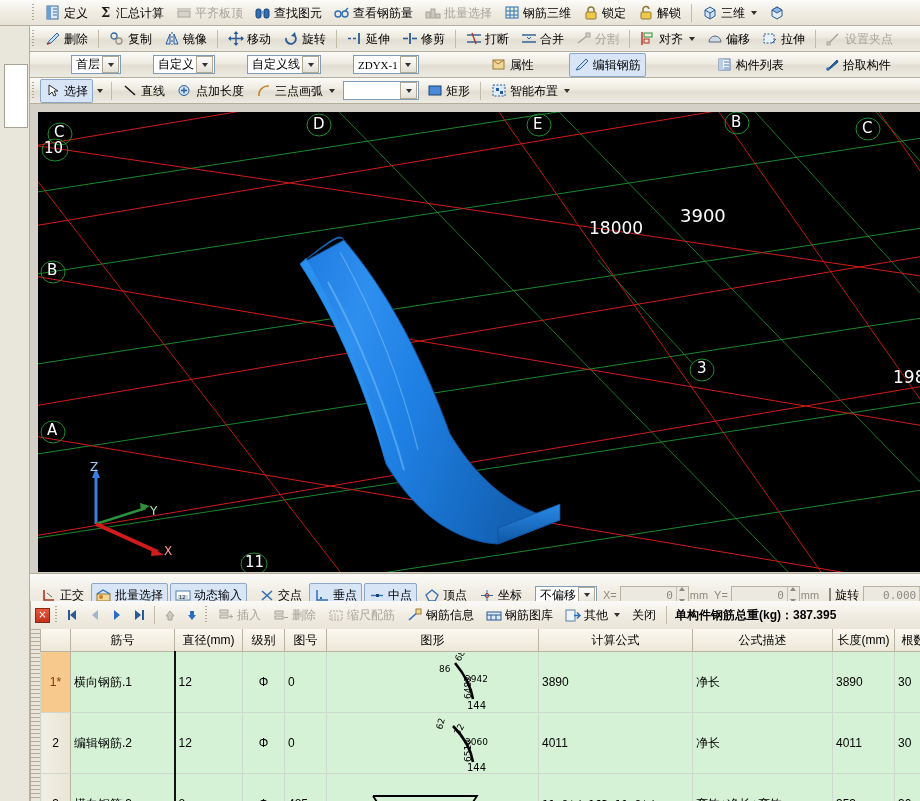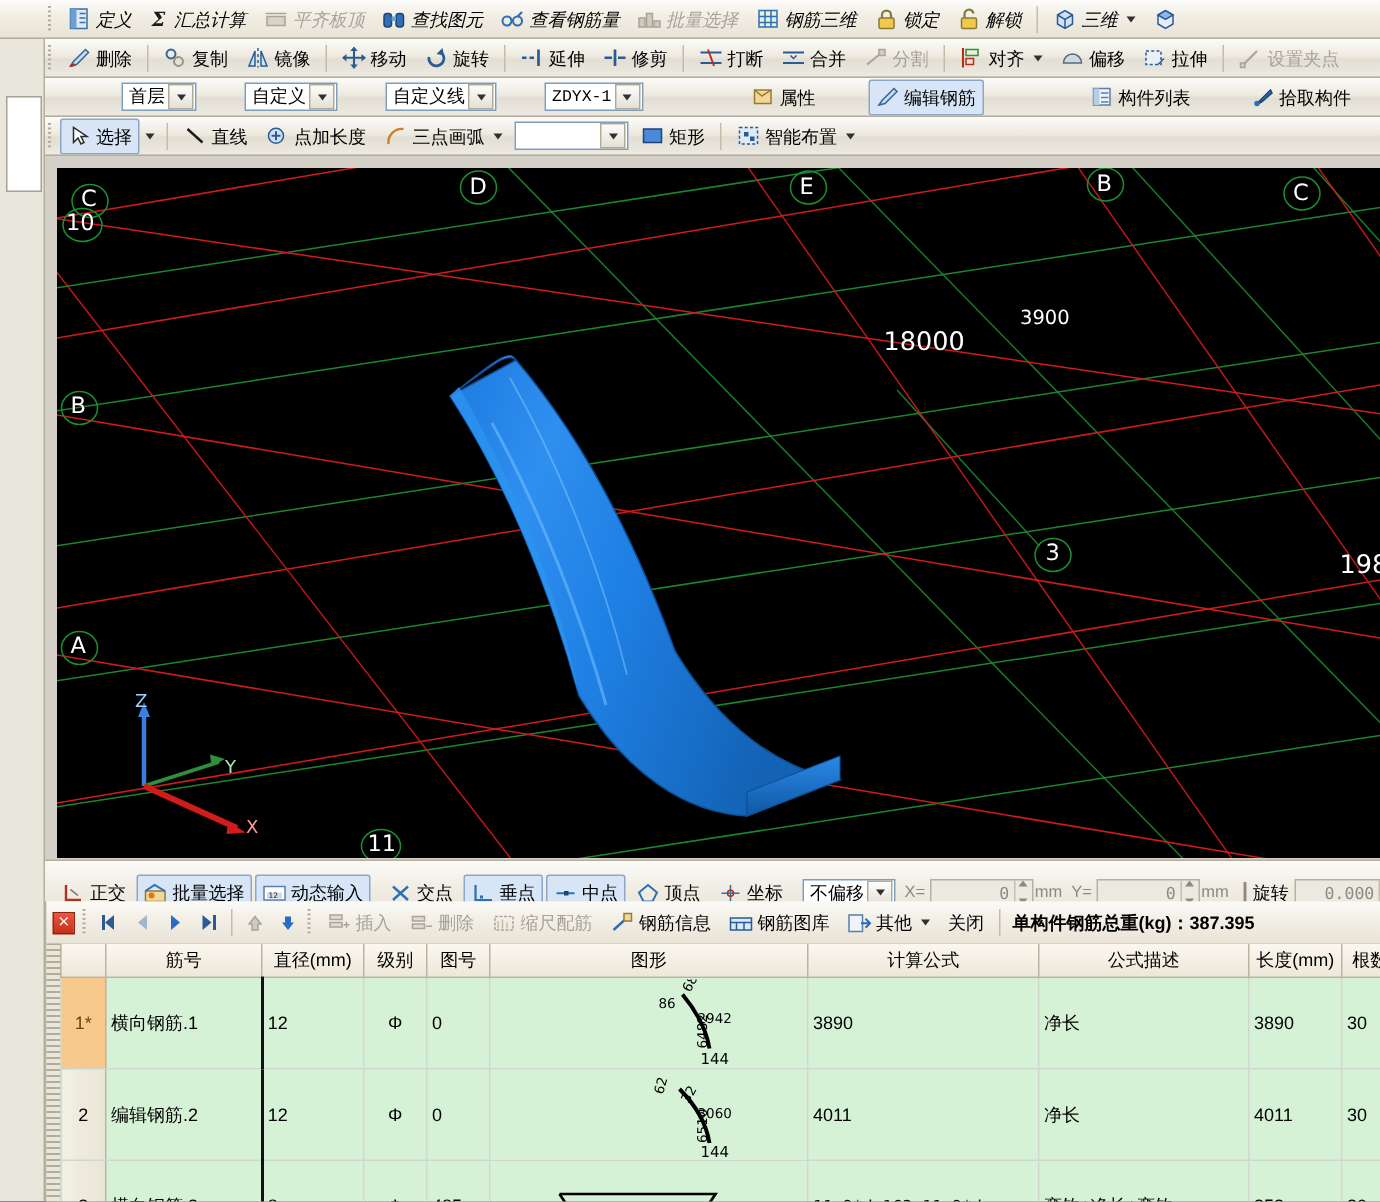--- a/index.html
+++ b/index.html
@@ -142,21 +142,21 @@
     position:absolute;left:0;top:28px;width:9px;height:173px;
     background:#e9e6dc;border-right:1px solid #c0b9a7;
     background-image:repeating-linear-gradient(to bottom,#b3ab97 0 1px,transparent 1px 4px);
   }
 </style>
 </head>
 <body>
 
 <div class="app">
 
-  <div class="tb row1" style="padding-left:30px;font-style:italic;">
+  <div class="tb row1" style="padding-left:30px;">
     <span class="grip"></span>
 
     <div class="ti">
       <span class="ic">
         <svg width="16" height="15">
             <rect x="2" y="1" width="11" height="13" fill="#dfe9f6" stroke="#3a6ea5"></rect>
             <rect x="2" y="1" width="4" height="13" fill="#6e9fd4"></rect>
             <line x1="8" y1="4" x2="12" y2="4" stroke="#3a6ea5"></line>
             <line x1="8" y1="7" x2="12" y2="7" stroke="#3a6ea5"></line>
             <line x1="8" y1="10" x2="12" y2="10" stroke="#3a6ea5"></line>
@@ -429,36 +429,36 @@
       <span class="ic">
         <svg width="16" height="15">
             <path d="M2 13 L12 3" stroke="#a9a49a" stroke-width="1.4"></path>
             <rect x="1" y="11" width="3" height="3" fill="#d2cdc2" stroke="#a9a49a"></rect>
           </svg>
       </span>
       <span>设置夹点</span>
     </div>
   </div>
 
-  <div class="tb" style="padding-left:46px;gap:28px;">
+  <div class="tb" style="padding-left:36px;gap:28px;">
     <span class="grip"></span>
 
     <div class="combo" style="width:72px;">
       <span class="v">首层</span>
       <span class="btn"></span>
     </div>
     <div class="combo" style="width:82px;">
       <span class="v">自定义</span>
       <span class="btn"></span>
     </div>
     <div class="combo" style="width:80px;">
       <span class="v">自定义线</span>
       <span class="btn"></span>
     </div>
-    <div class="combo" style="width:74px;font-family:Liberation Mono, monospace;font-size:11px;">
+    <div class="combo" style="width:74px;font-family:Liberation Serif, serif;font-size:11px;">
       <span class="v">ZDYX-1</span>
       <span class="btn"></span>
     </div>
     <span class="sep"></span>
 
     <div class="ti">
       <span class="ic">
         <svg width="16" height="15">
             <rect x="2" y="3" width="11" height="9" fill="#f2d79a" stroke="#9a7a30"></rect>
             <path d="M2 3 L7 7 L13 3" fill="none" stroke="#9a7a30"></path>
@@ -722,21 +722,21 @@
     <span class="axlab" style="left:275px;top:3px;">D</span>
     <span class="axlab" style="left:495px;top:3px;">E</span>
     <span class="axlab" style="left:693px;top:1px;">B</span>
     <span class="axlab" style="left:824px;top:7px;">C</span>
     <span class="axlab" style="left:9px;top:149px;">B</span>
     <span class="axlab" style="left:9px;top:309px;">A</span>
     <span class="axlab" style="left:659px;top:247px;">3</span>
     <span class="axlab" style="left:207px;top:441px;">11</span>
 
     <span class="axlab" style="left:551px;top:106px;font-size:17px;">18000</span>
-    <span class="axlab" style="left:642px;top:93px;font-size:13px;">3900</span>
+    <span class="axlab" style="left:642px;top:93px;font-size:18px;">3900</span>
     <span class="axlab" style="left:855px;top:255px;font-size:17px;">1980</span>
 
     <span class="axlab" style="left:52px;top:348px;font-size:12px;color:#9fd0ff;">Z</span>
     <span class="axlab" style="left:112px;top:392px;font-size:12px;color:#a7e8b0;">Y</span>
     <span class="axlab" style="left:126px;top:432px;font-size:12px;color:#ff9c9c;">X</span>
   </div>
 
   <div class="statusbar">
     <span class="grip"></span>
 

